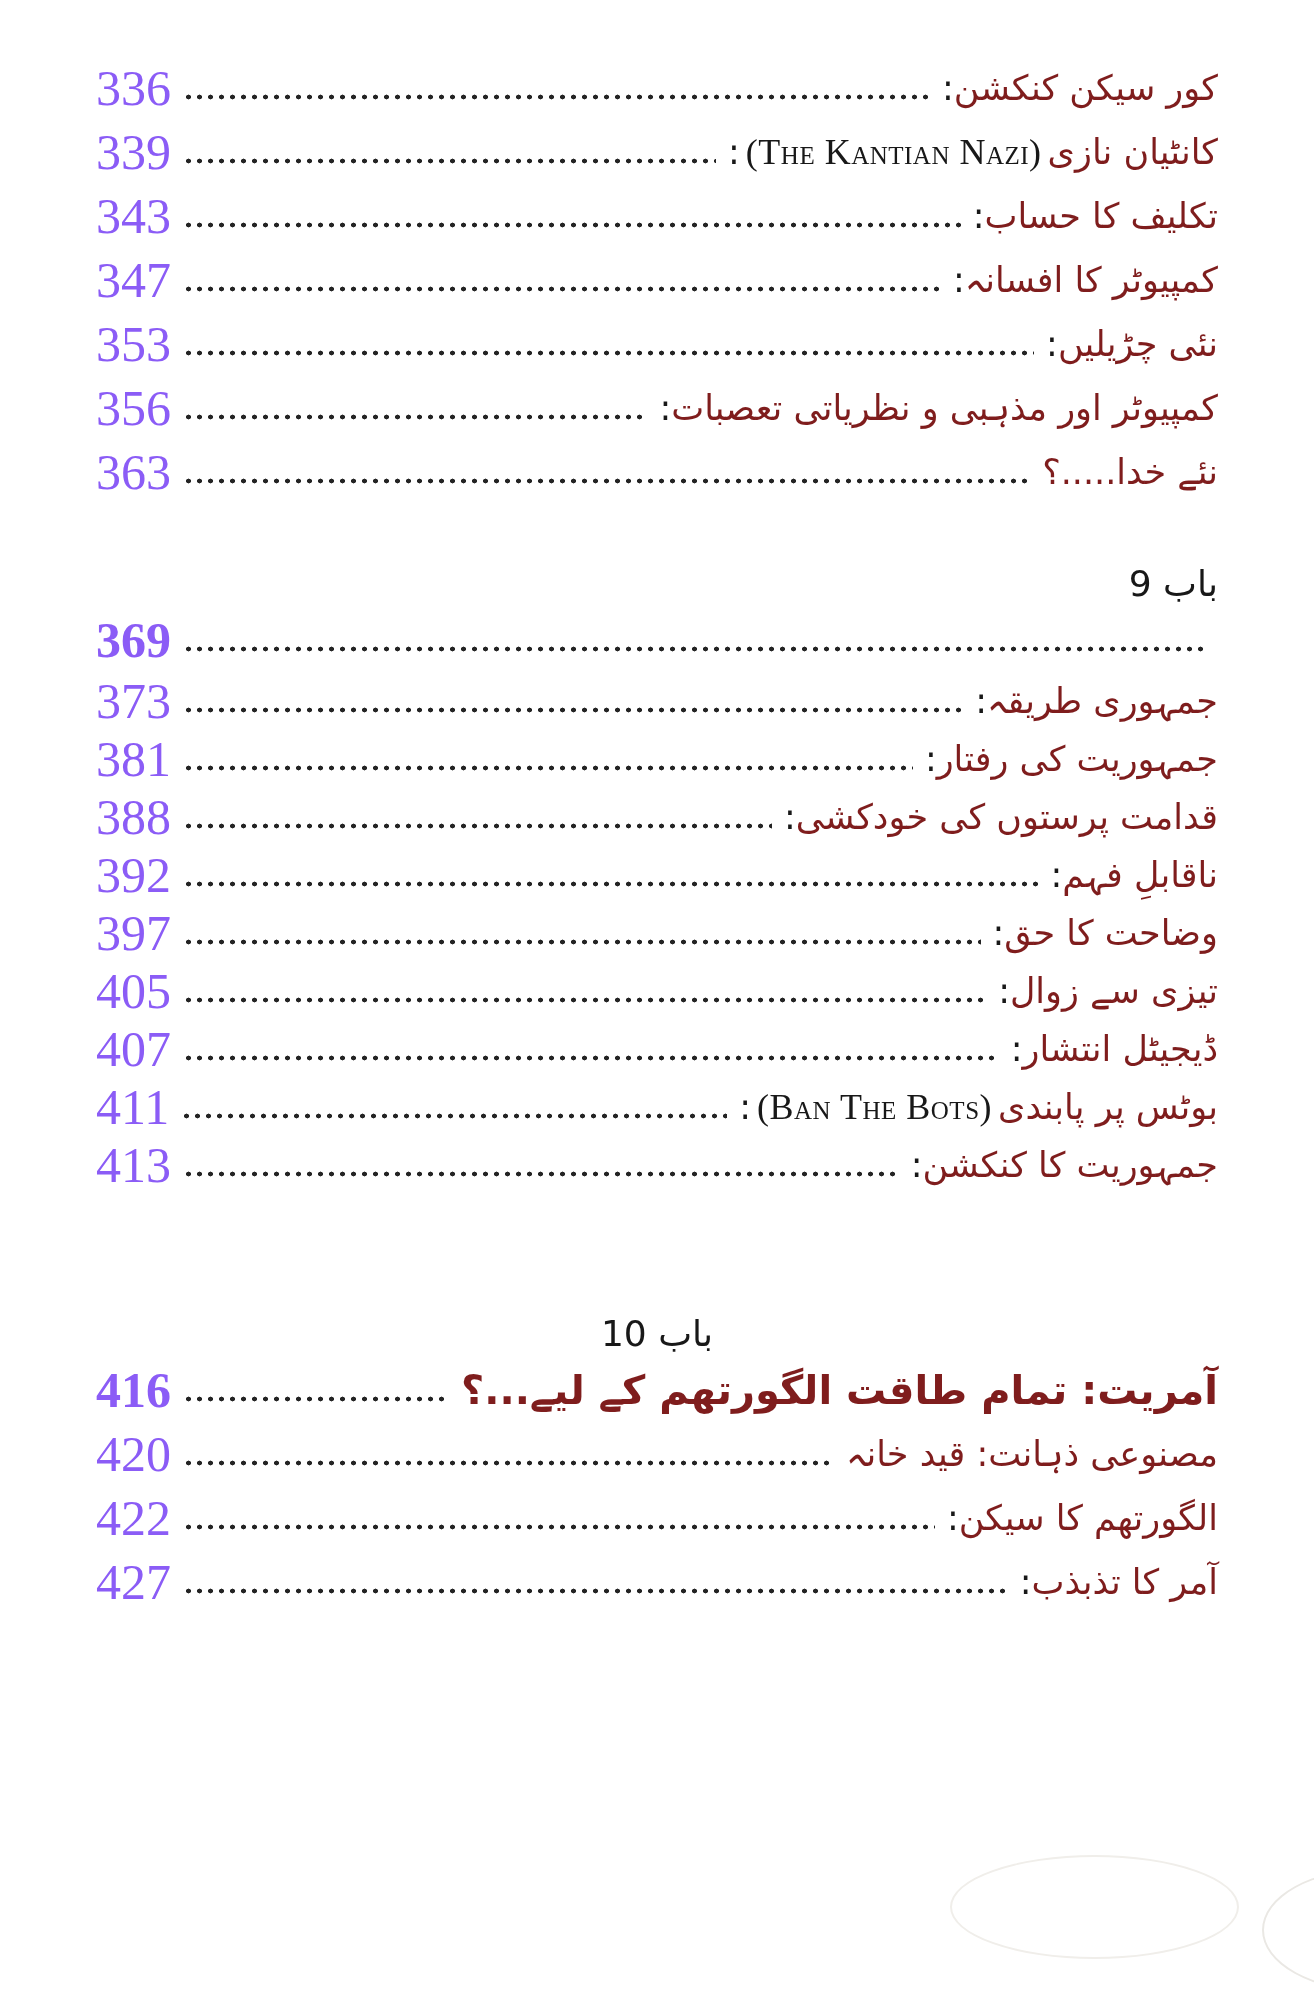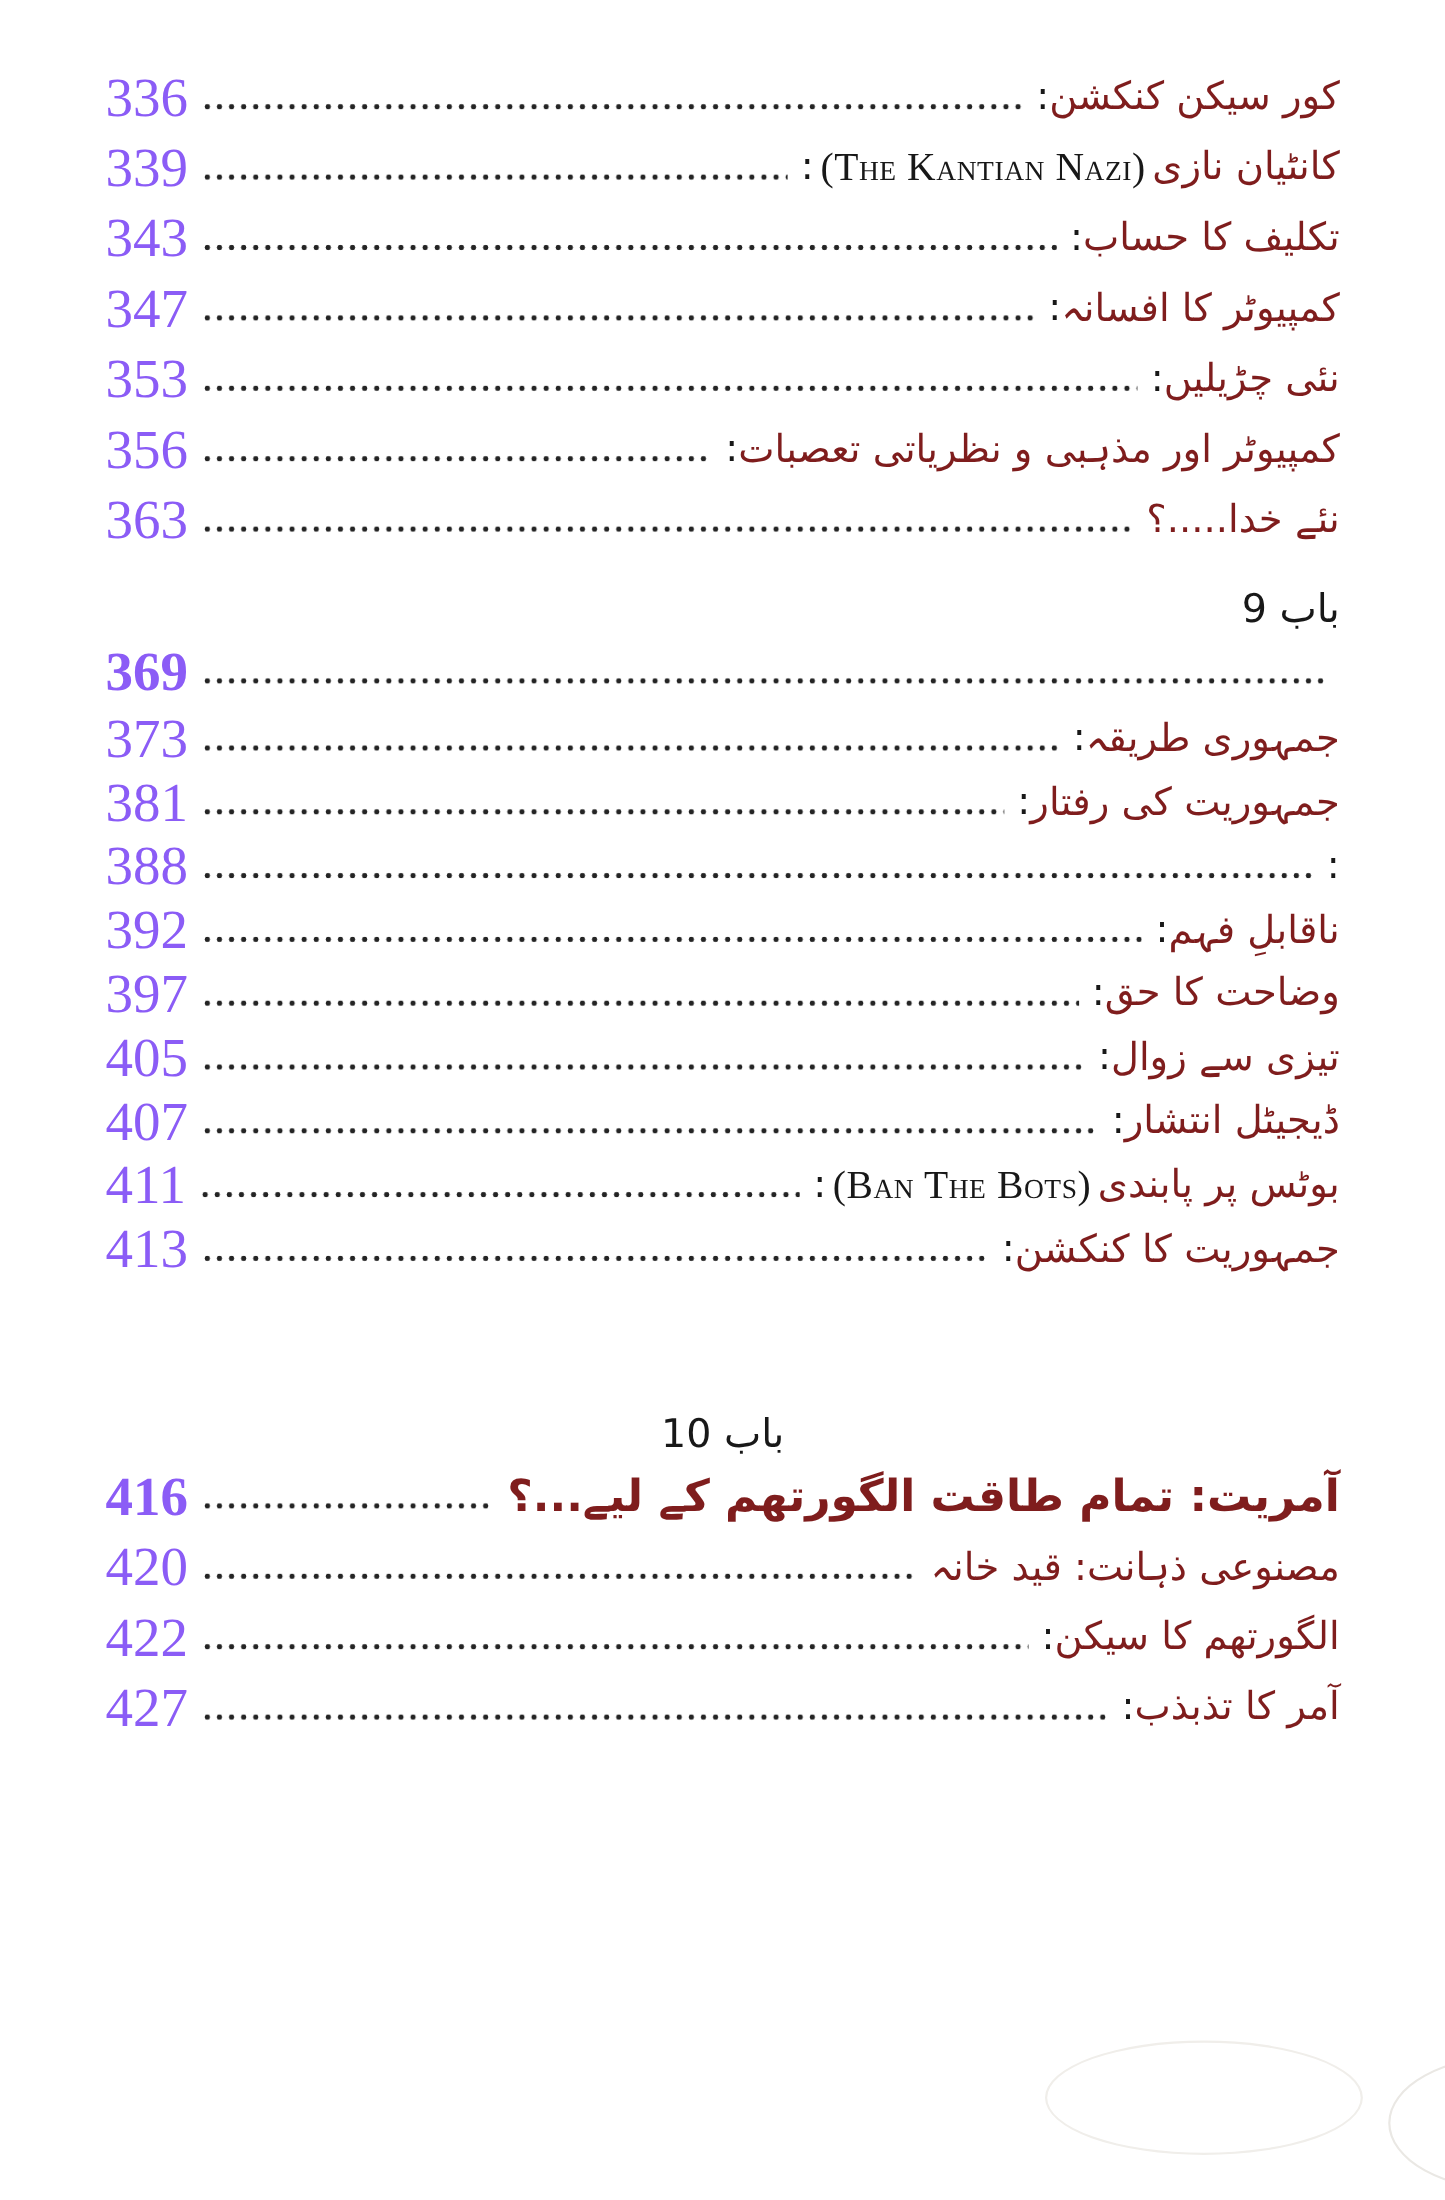--- a/index.html
+++ b/index.html
@@ -74,21 +74,21 @@
     font-size: 46px;
     font-weight: bold;
     line-height: 60px;
   }
   .part-line2 {
     font-size: 52px;
     font-weight: bold;
     line-height: 68px;
   }
   .bab-label {
-    margin-top: 26px;
+    margin-top: 56px;
     font-size: 36px;
     line-height: 48px;
     text-align: right;
   }
   .bab-label.second { margin-top: 116px; text-align: center; }
   .arc {
     position: absolute;
     border-radius: 50%;
     border: 2px solid #edebe7;
     background: transparent;
@@ -178,20 +178,21 @@
 
       <div class="row">
         <span class="t">جمہوریت کی رفتار</span>
         <span class="latin"></span>
         <span class="punct">:</span>
         <span class="leader"></span>
         <span class="num">381</span>
       </div>
 
       <div class="row">
+        <span class="t">قدامت پرستوں کی خودکشی</span>
         <span class="latin"></span>
         <span class="punct">:</span>
         <span class="leader"></span>
         <span class="num">388</span>
       </div>
 
       <div class="row">
         <span class="t">ناقابلِ فہم</span>
         <span class="latin"></span>
         <span class="punct">:</span>

